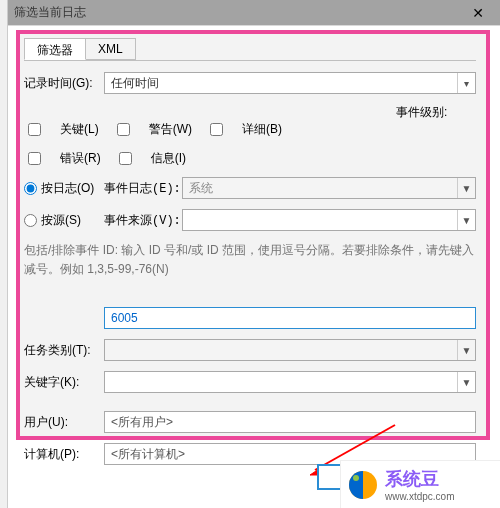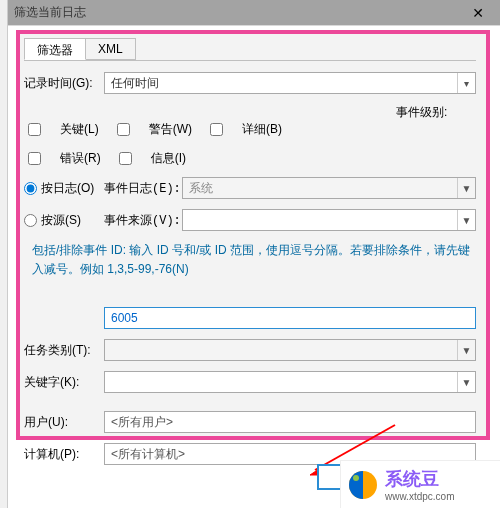--- a/index.html
+++ b/index.html
@@ -125,23 +125,23 @@
   }
   .radio-col {
     width: 80px;
     display: flex;
     align-items: center;
     gap: 4px;
   }
   .radio-col input { width:13px; height:13px; margin:0; accent-color: #0078d7; }
   .sub-label { width: 78px; font-family: Liberation Mono, monospace; }
   .instr {
-    margin: 8px 0 8px 8px;
+    margin: 8px 0 8px 0;
     line-height: 1.6;
-    color: #0369a1;
+    color: #737373;
   }
   .text-input {
     flex: 1;
     height: 22px;
     border: 1px solid #a9a9a9;
     background: #fff;
     padding: 0 6px;
     color: #0066cc;
     display: flex;
     align-items: center;

